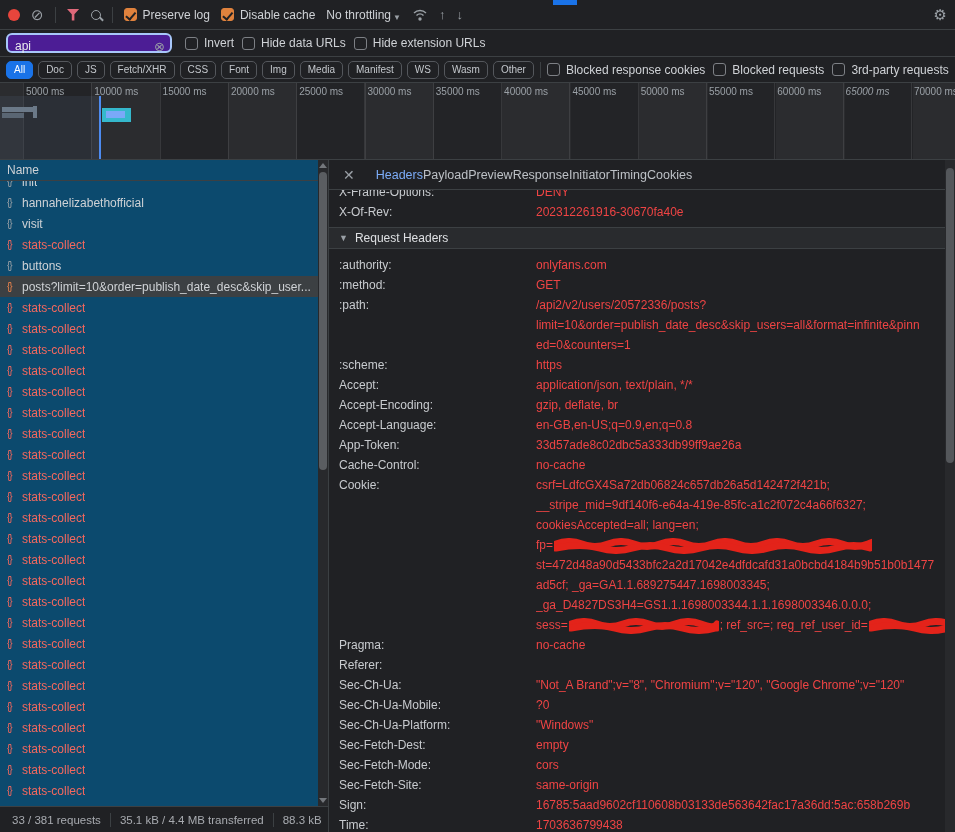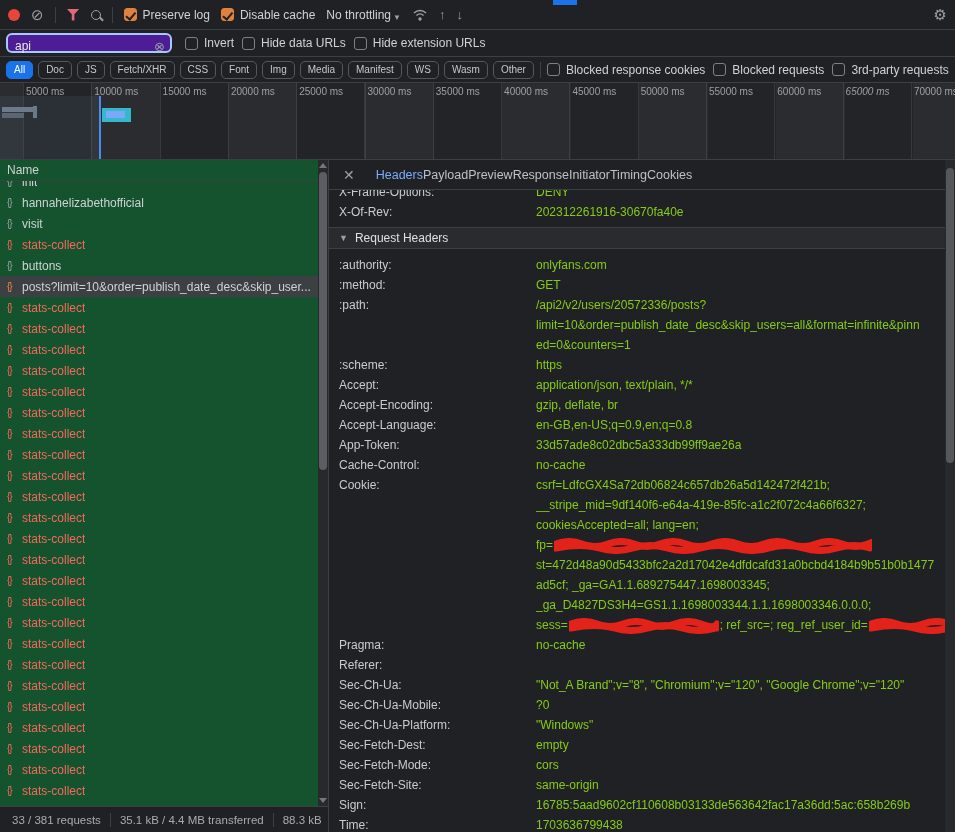--- a/index.html
+++ b/index.html
@@ -38,21 +38,21 @@
 
   .timeline{position:relative;height:77px;border-bottom:1px solid #3c4043;background-color:#232427;
     background-image:
       repeating-linear-gradient(to right,transparent 0 68px,rgba(255,255,255,0.035) 68px 137px),
       repeating-linear-gradient(to right,#37383b 0 1px,transparent 1px 68.3px);
     background-position:23px 0;overflow:hidden}
   .tl-label{position:absolute;top:3px;font-size:10px;color:#9aa0a6;white-space:nowrap}
   .tl-bar{position:absolute}
 
   .main{display:flex;height:672px}
-  .left-col{position:relative;width:328px;flex:none;height:100%;background:#14532d}
+  .left-col{position:relative;width:328px;flex:none;height:100%;background:#0c4a6e}
   .list-header{height:21px;line-height:20px;padding-left:7px;color:#cfd2d6;border-bottom:1px solid #3c4043;width:318px}
   .list-body{position:absolute;top:21px;left:0;width:318px;height:625px;overflow:hidden}
   .req-row{height:21px;display:flex;align-items:center;padding-left:7px;white-space:nowrap;overflow:hidden}
   .req-row:first-child{margin-top:-10px}
   .req-icon{font-size:10px;color:#9aa0a6;width:15px;flex:none;letter-spacing:-1px}
   .req-name{color:#cfd2d6;overflow:hidden}
   .req-row.error .req-icon,.req-row.error .req-name{color:var(--error-red)}
   .req-row.selected{background:#3c4043}
   .req-row.selected .req-icon{color:var(--selected-icon-orange)}
   .mid-scroll{position:absolute;top:0;right:0;width:10px;height:646px;background:#28292c}
@@ -67,21 +67,21 @@
 
   .details{width:617px;flex:none;border-left:1px solid #3c4043;display:flex;flex-direction:column;background:#202124}
   .tabs{height:30px;display:flex;align-items:center;gap:19px;padding-left:14px;border-bottom:1px solid #3c4043;white-space:nowrap;flex:none}
   .tab-close{color:#9aa0a6;font-size:14px;margin-right:2px}
   .tab{color:#bdc1c6;font-size:12.5px}
   .tab.active{color:var(--link-blue)}
   .details-body{position:relative;height:642px;overflow:hidden;padding-left:10px}
   .hdr-row{display:flex;line-height:20px}
   .hdr-row.clip-top{margin-top:-8px}
   .hdr-key{flex:0 0 197px;color:#c8cbcf;white-space:nowrap}
-  .hdr-val{flex:1;color:#84cc16;min-width:0}
+  .hdr-val{flex:1;color:#ef4444;min-width:0}
   .hdr-line{white-space:nowrap;overflow:hidden}
   .section-bar{height:22px;display:flex;align-items:center;gap:7px;background:#292b2e;border-top:1px solid #3c4043;border-bottom:1px solid #3c4043;margin:5px 0 0 -10px;padding-left:10px;color:#dee0e3}
   .tri{font-size:9px;color:#9aa0a6}
   .hdr-group{padding-top:6px}
   .scribble{vertical-align:middle;margin:-4px 1px}
   .right-scroll{position:relative;width:10px;flex:none;background:#28292c}
   .sb-thumb2{position:absolute;left:1px;top:8px;width:8px;height:295px;border-radius:4px;background:#54575b}
 </style>
 </head>
 <body>

